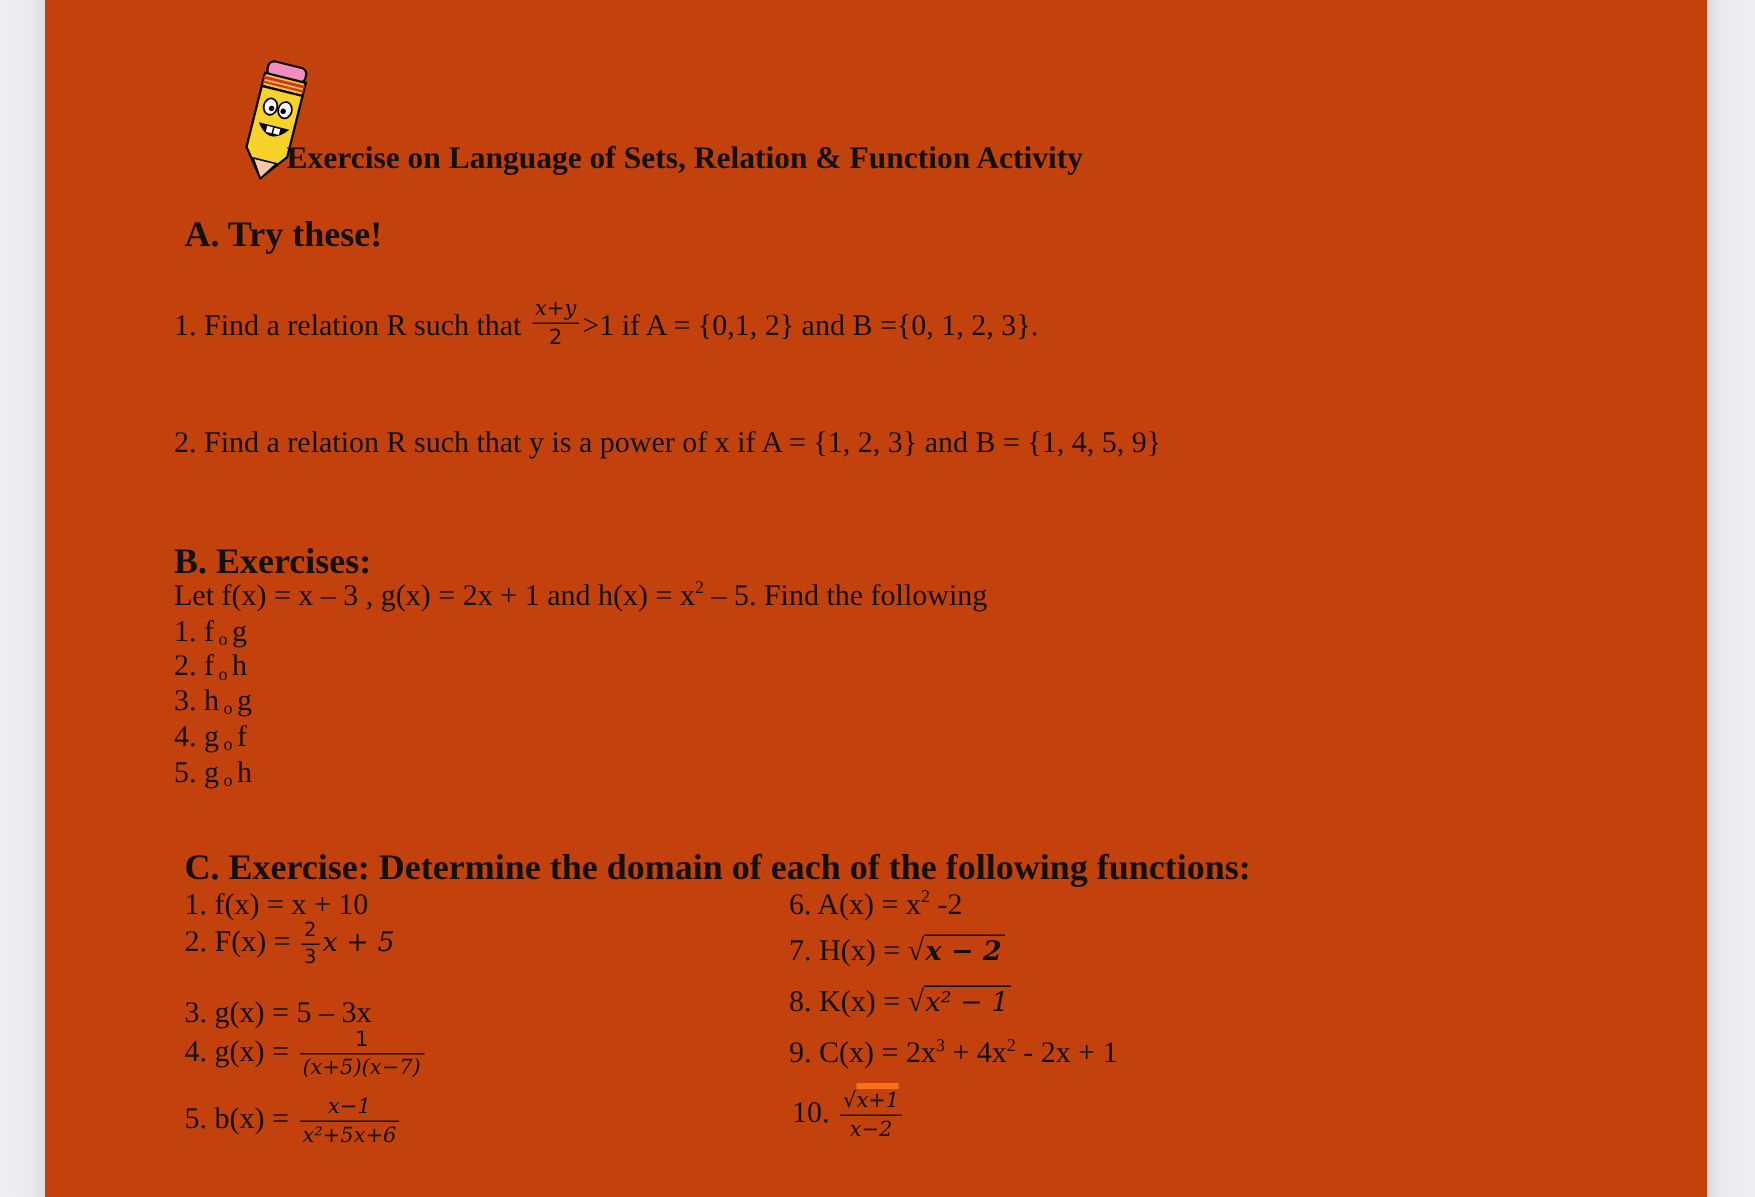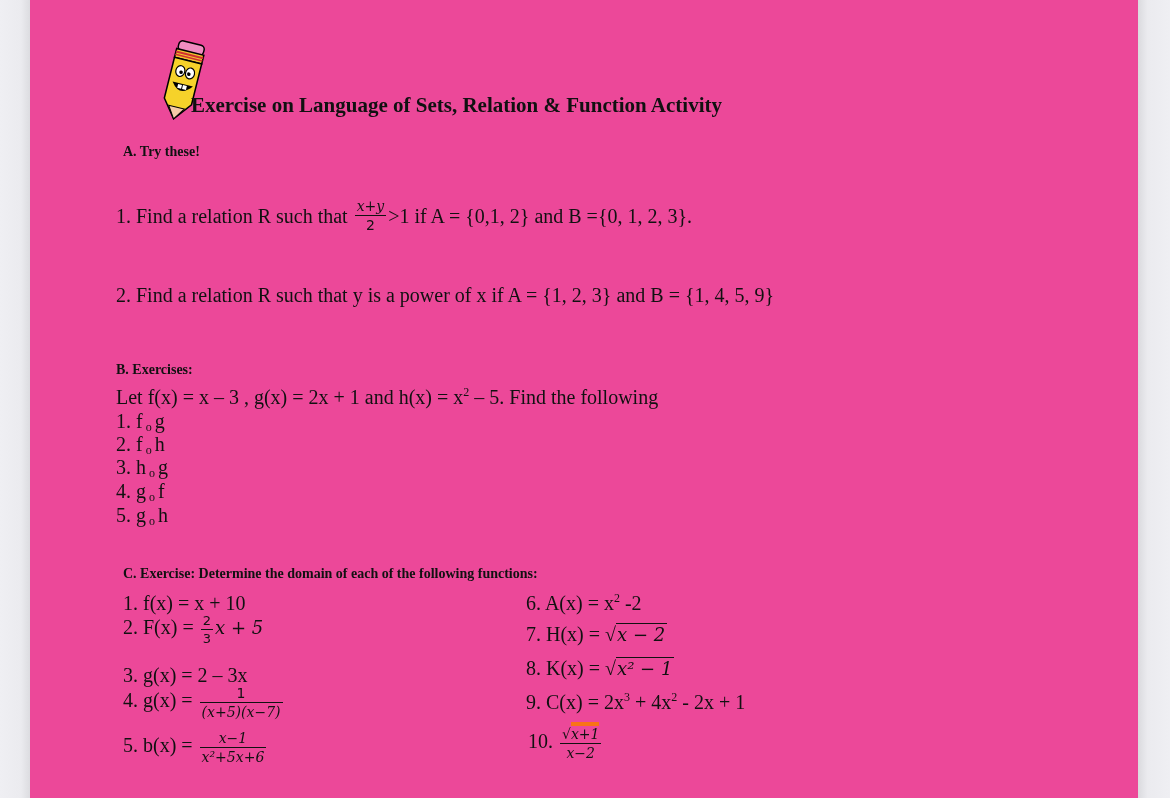--- a/index.html
+++ b/index.html
@@ -13,27 +13,27 @@
     .margin-left {
       position: absolute; left: 0; top: 0; width: 30px; height: 798px;
       background: linear-gradient(to right, #efeff3 0%, #ebebef 70%, #dcdce0 100%);
     }
     .margin-right {
       position: absolute; left: 1138px; top: 0; width: 32px; height: 798px;
       background: linear-gradient(to right, #dadade 0%, #ebebef 30%, #efeff3 100%);
     }
     .page {
       position: absolute; left: 30px; top: 0; width: 1108px; height: 798px;
-      background: #ec4899;
+      background: #c2410c;
     }
     .abs { position: absolute; white-space: nowrap; }
     .title {
       font-weight: bold; font-size: 21px;
     }
-    .heading { font-weight: bold; font-size: 14px; }
+    .heading { font-weight: bold; font-size: 24px; }
     .txt { font-size: 20px; }
     .math { font-family: "DejaVu Serif", serif; font-style: italic; }
     .mathsans { font-family: "DejaVu Sans", sans-serif; }
     .frac {
       display: inline-block; vertical-align: middle; text-align: center;
       line-height: 1; margin: 0 2px;
     }
     .frac .num { display: block; padding: 0 2px 2px 2px; border-bottom: 1px solid #111; }
     .frac .den { display: block; padding: 2px 2px 0 2px; }
     .sqrt { display: inline-block; position: relative; }
@@ -106,21 +106,21 @@
   <div class="abs txt" style="left:93px; top:592px;">1. f(x) = x + 10</div>
 
   <div class="abs txt" style="left:93px; top:614px;">
     <span>2. F(x) =</span>
     <span class="frac mathsans" style="font-size:13px;">
       <span class="num">2</span>
       <span class="den">3</span>
     </span><span class="math" style="font-size:18px;">x + 5</span>
   </div>
 
-  <div class="abs txt" style="left:93px; top:664px;">3. g(x) = 2 – 3x</div>
+  <div class="abs txt" style="left:93px; top:664px;">3. g(x) = 5 – 3x</div>
 
   <div class="abs txt" style="left:93px; top:686px;">
     <span>4. g(x) =</span>
     <span class="frac math" style="font-size:14px;">
       <span class="num mathsans" style="font-style:normal;">1</span>
       <span class="den">(x+5)(x−7)</span>
     </span>
   </div>
 
   <div class="abs txt" style="left:93px; top:731px;">
@@ -130,21 +130,21 @@
       <span class="den">x²+5x+6</span>
     </span>
   </div>
 
   <div class="abs txt" style="left:496px; top:592px;text-align:right;">
     <span>6. A(x) = x</span><sup>2</sup><span> -2</span>
   </div>
 
   <div class="abs txt" style="left:496px; top:623px;">
     <span>7. H(x) =</span>
-    <span class="sqrt"><span>√</span><span class="rad math" style="font-size:18px;">x − 2</span></span>
+    <span class="sqrt"><span>√</span><span class="rad math" style="font-size:18px;font-weight:bold;">x − 2</span></span>
   </div>
 
   <div class="abs txt" style="left:496px; top:657px;">
     <span>8. K(x) =</span>
     <span class="sqrt"><span>√</span><span class="rad math" style="font-size:18px;">x² − 1</span></span>
   </div>
 
   <div class="abs txt" style="left:496px; top:691px;">
     <span>9. C(x) = 2x</span><sup>3</sup><span> + 4x</span><sup>2</sup><span> - 2x + 1</span>
   </div>

